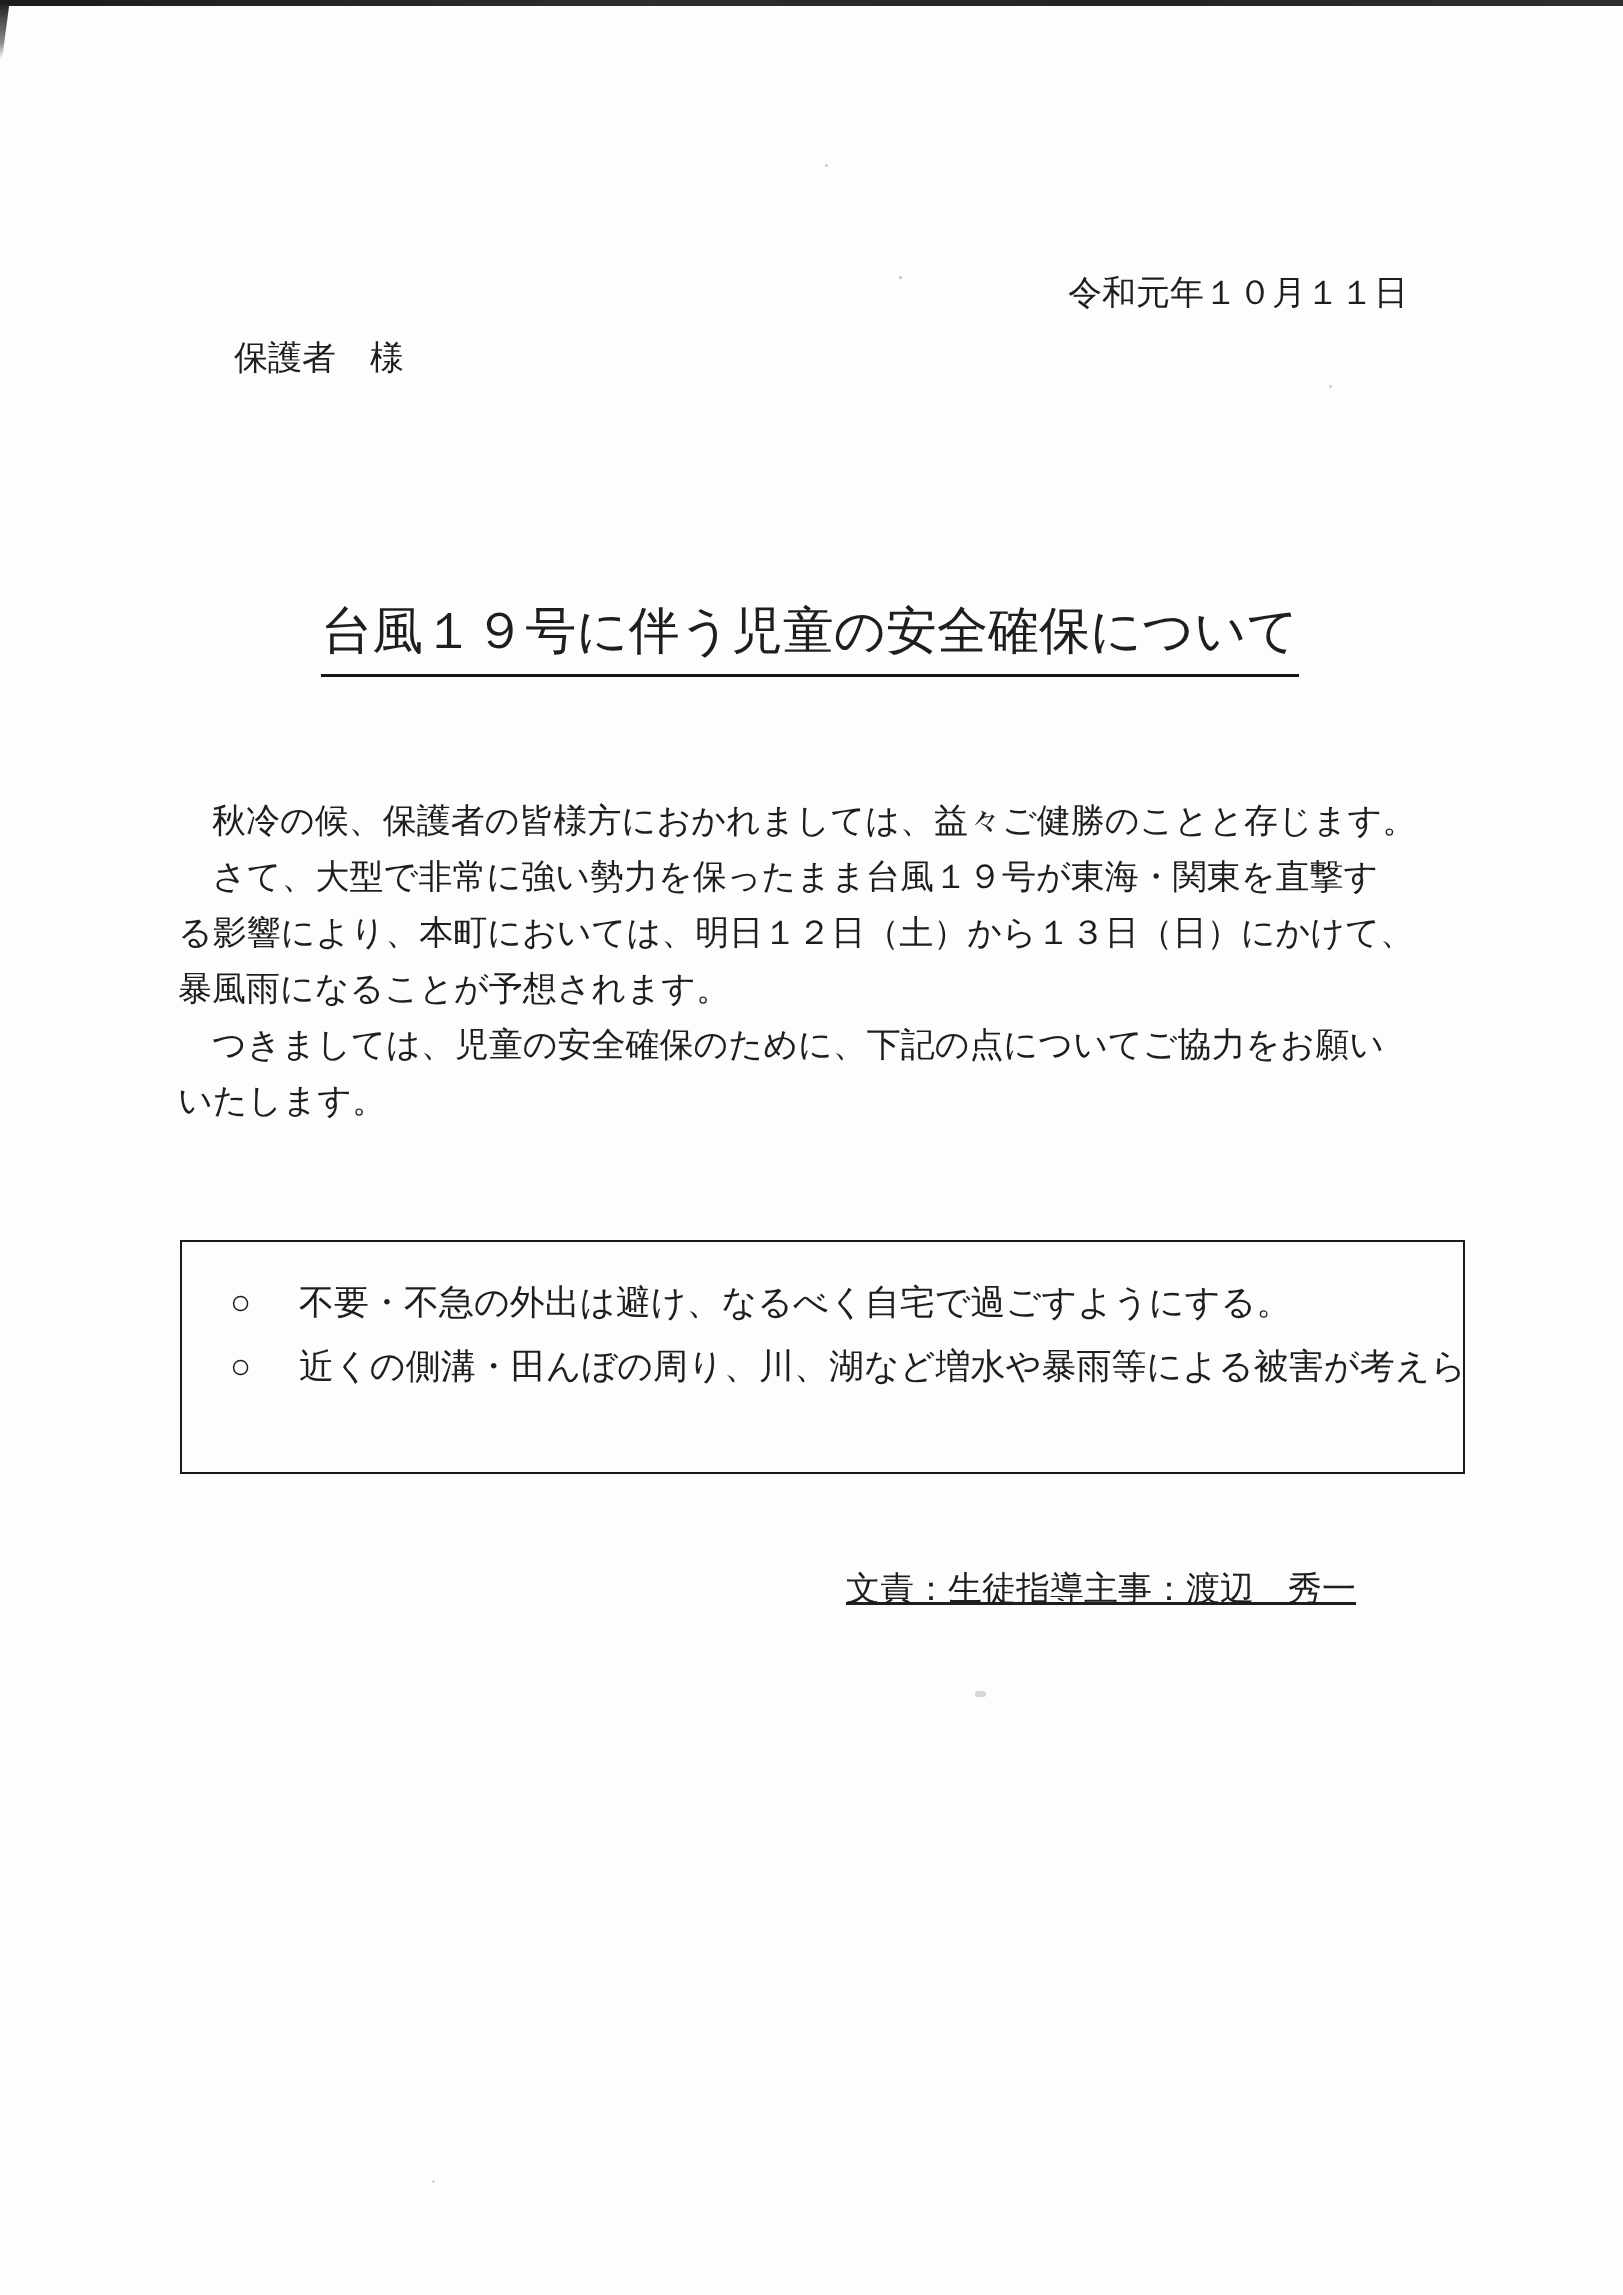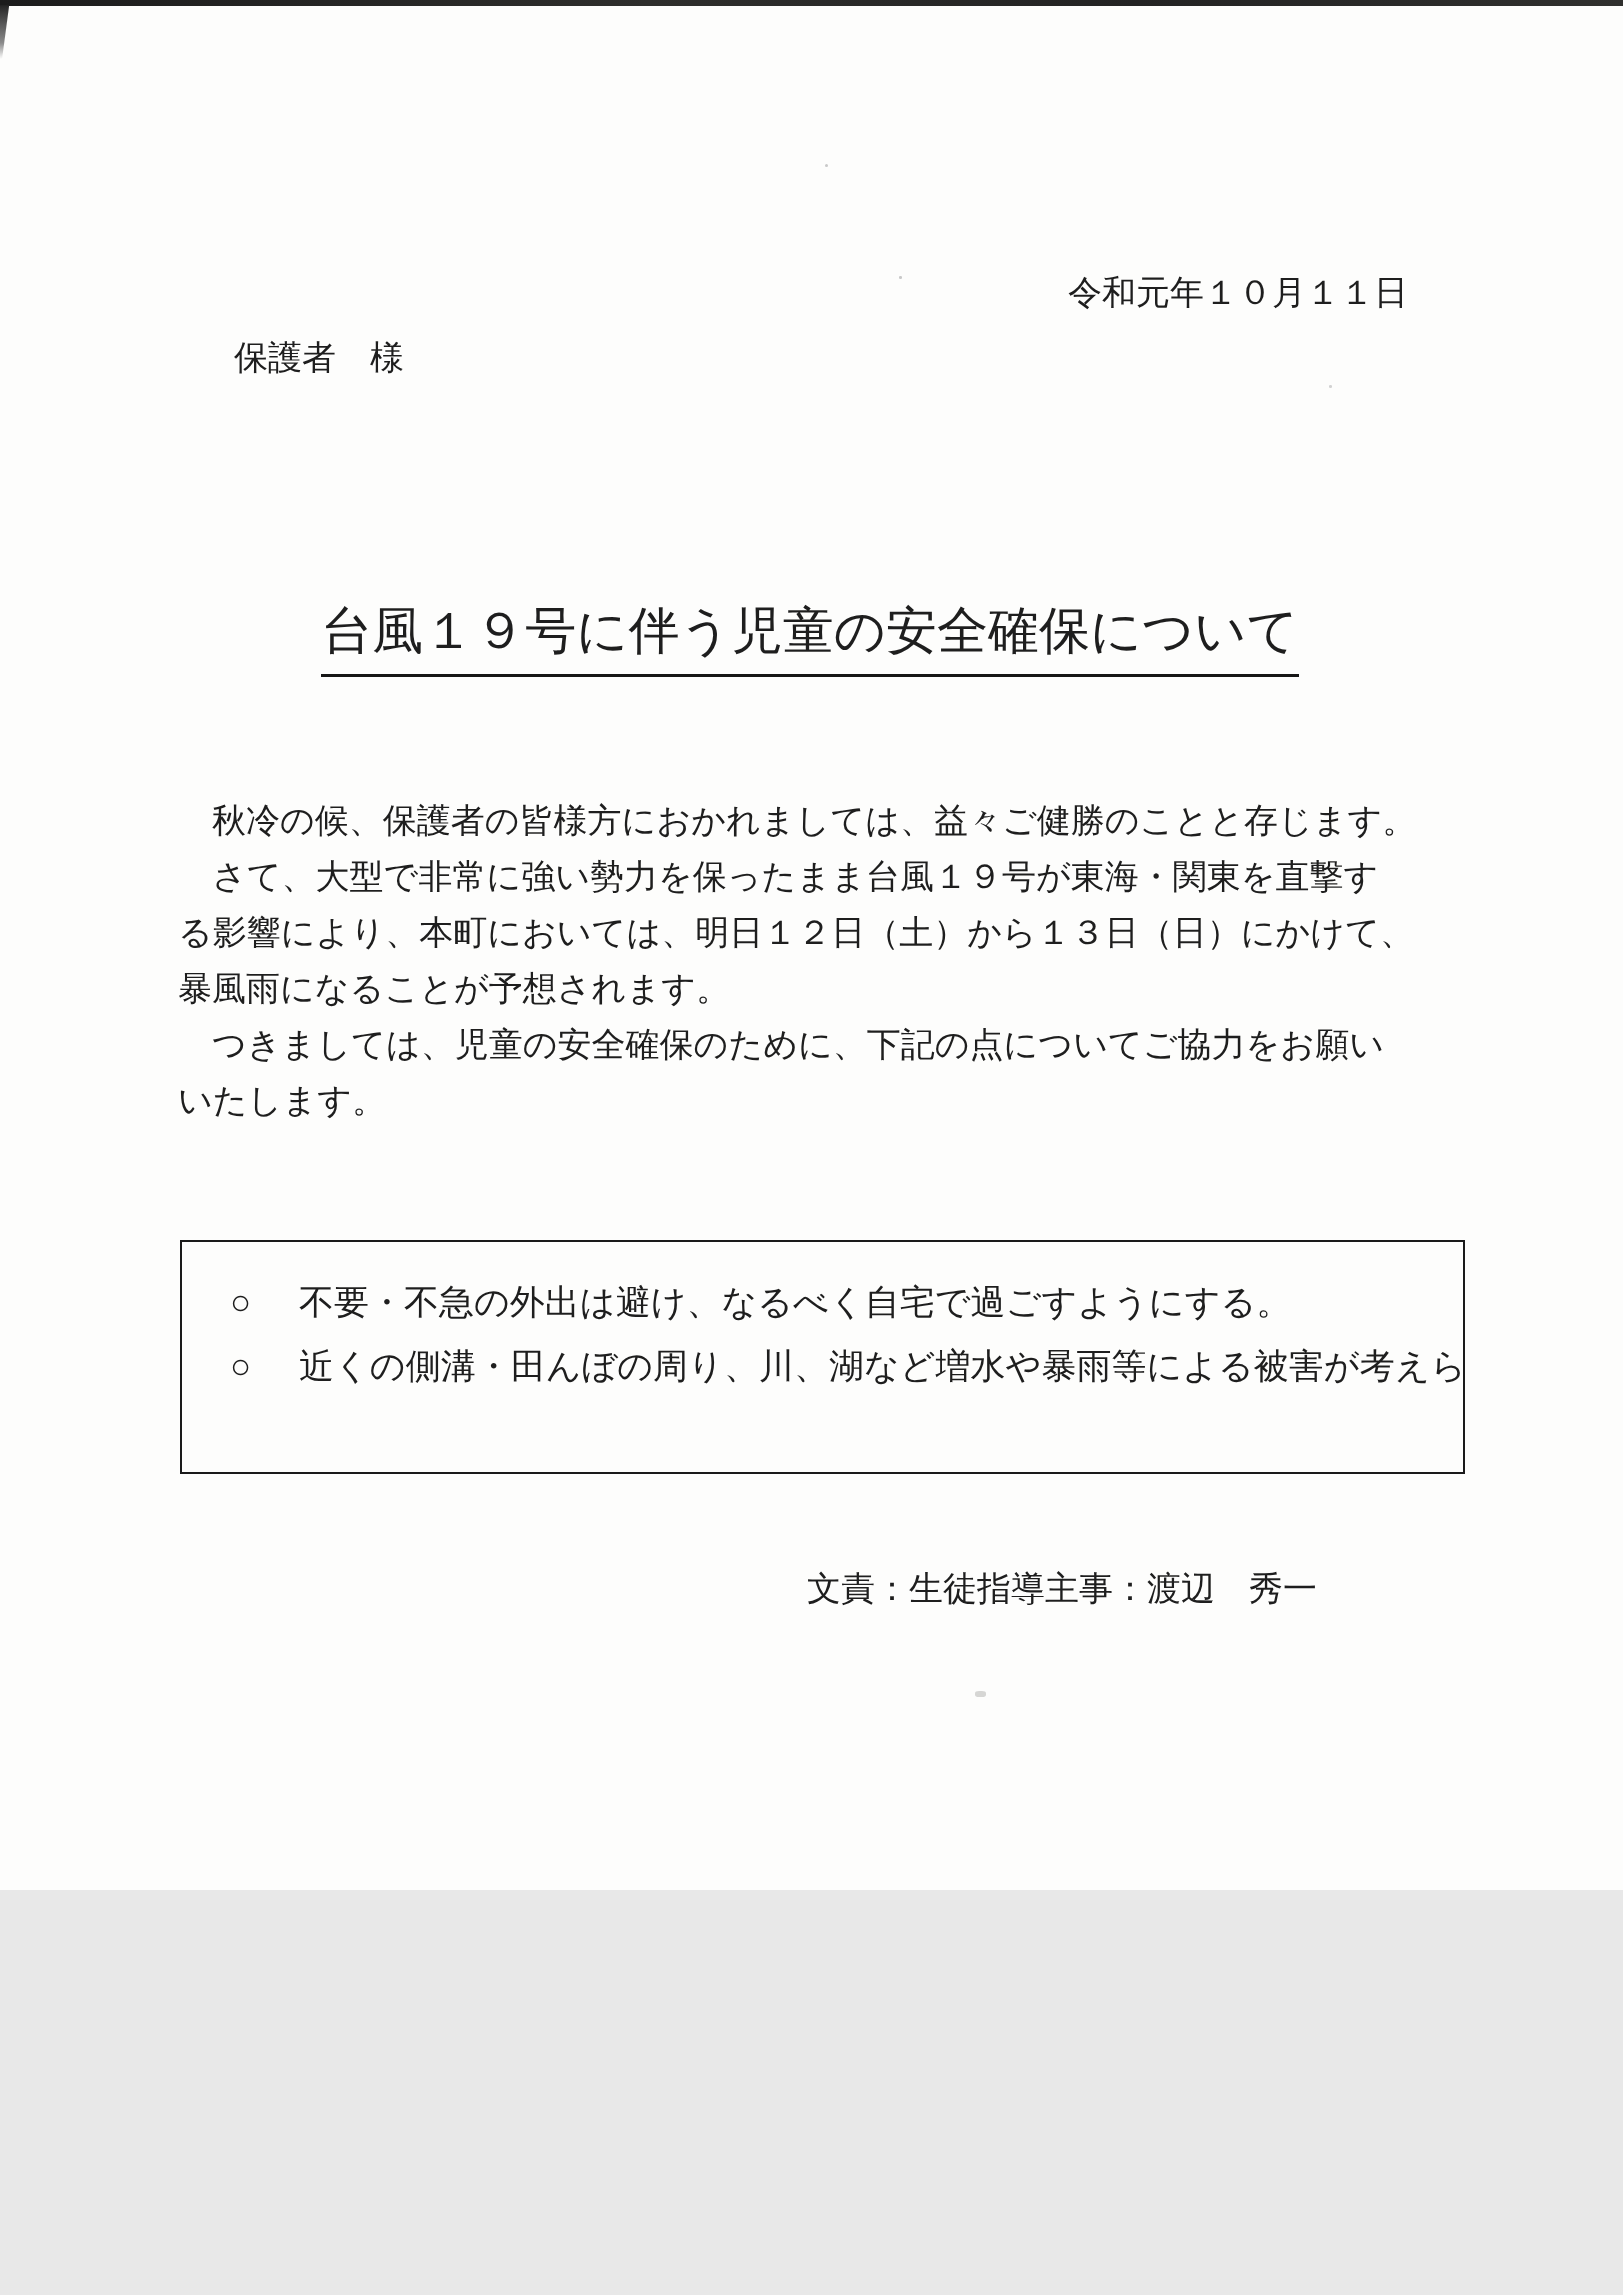--- a/index.html
+++ b/index.html
@@ -1,19 +1,19 @@
 <!DOCTYPE html>
 <html style="font-size:10.5px"><head>
 <meta charset="utf-8">
 <style>
   html, body { margin: 0; padding: 0; background: #e8e8e8; }
   .page {
     position: relative;
     width: 1623px;
-    height: 1890px;
+    height: 2295px;
     background: #fdfdfc;
     font-family: "Liberation Serif", "DejaVu Serif", serif;
     color: #1e1e1e;
     overflow: hidden;
   }
   
   .scan-top {
     position: absolute; top: 0; left: 0;
     width: 100%; height: 5.9px;
     background: linear-gradient(to right, #1c1c1c, #2e2e2c 40%, #232323 70%, #30302e);
@@ -59,21 +59,21 @@
     width: 1285px; height: 234px;
     box-sizing: border-box;
     border: 2px solid #1a1a1a;
     padding: 29px 19.6px 0 48px;
     font-size: 35px; line-height: 64px;
   }
   .notice-line { white-space: pre; }
   .notice-marker { display: inline-block; width: 69px; }
   .notice-line.continuation { padding-left: 37px; }
 
-  .attribution-line { top: 1566px; left: 807px; font-size: 34px; }
+  .attribution-line { top: 1566px; left: 846px; font-size: 34px; text-decoration: underline; }
 </style>
 </head>
 <body>
 
 <div class="page">
 
   <div class="scan-top"></div>
   <div class="scan-corner"></div>
   <div class="speck s1"></div>
   <div class="speck s2"></div>

